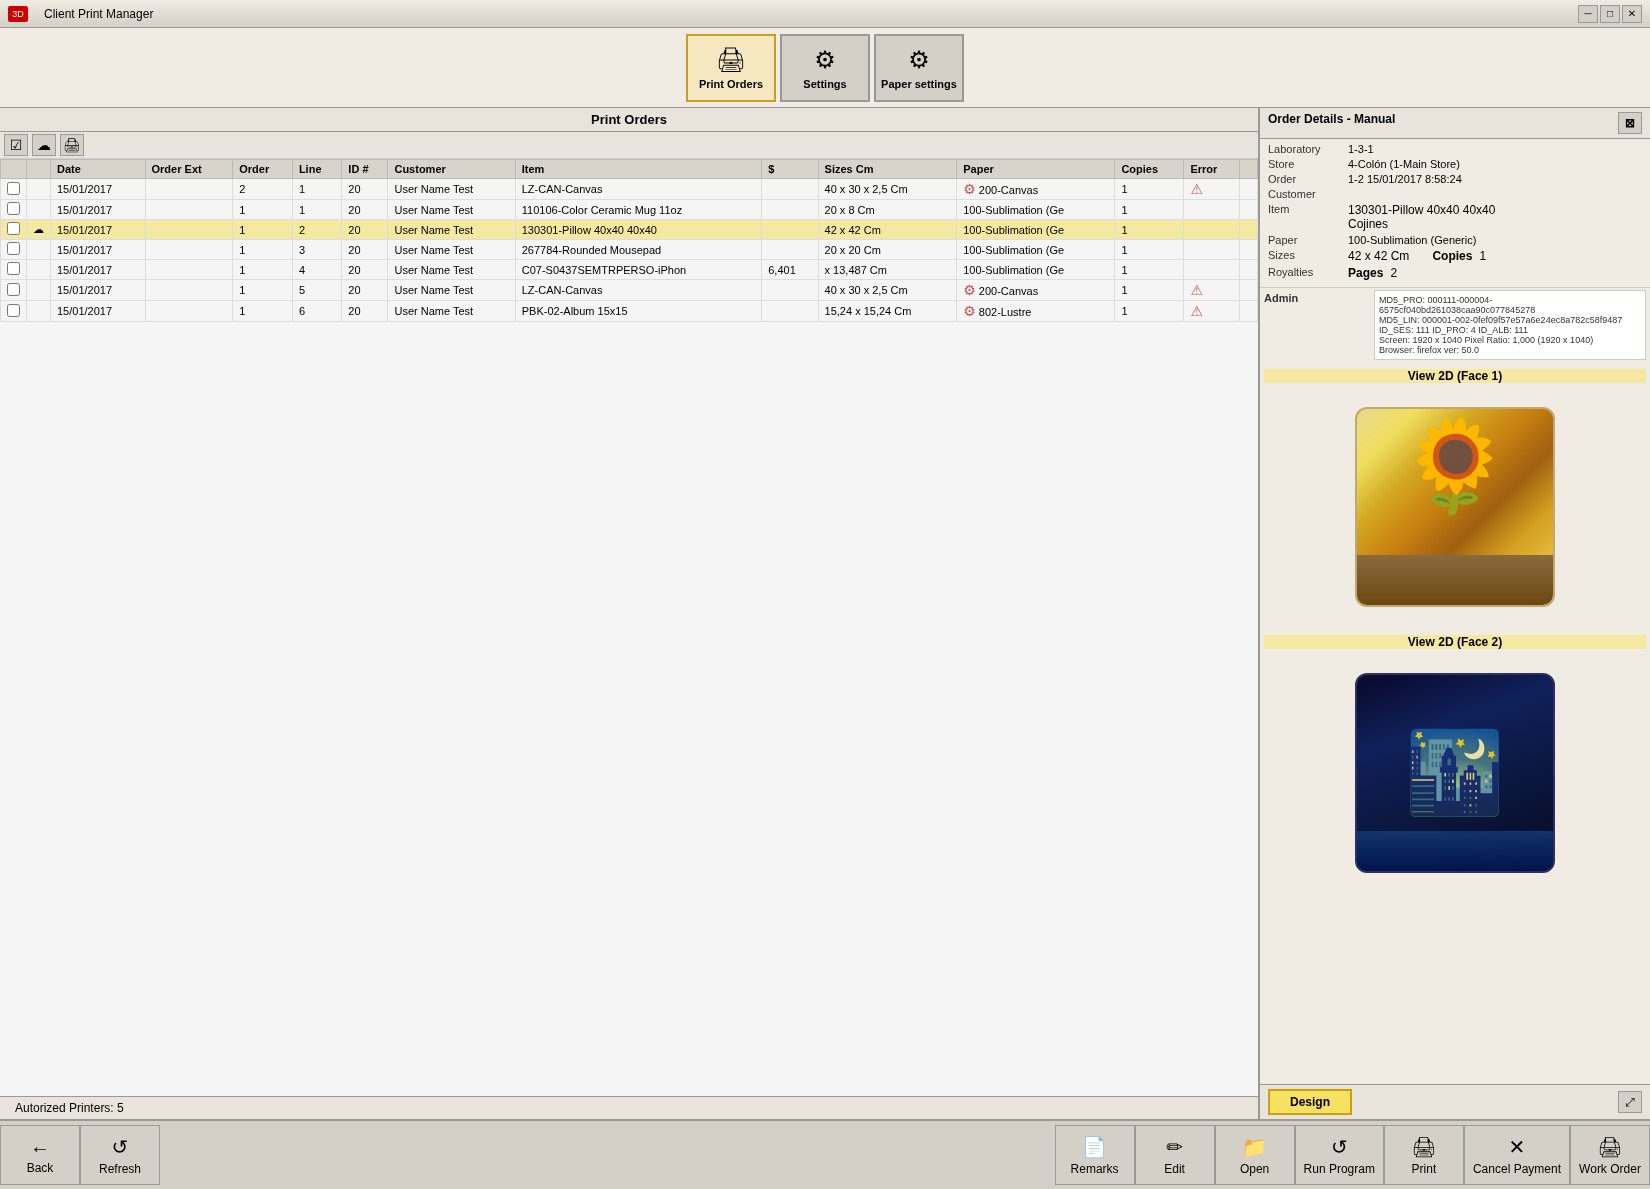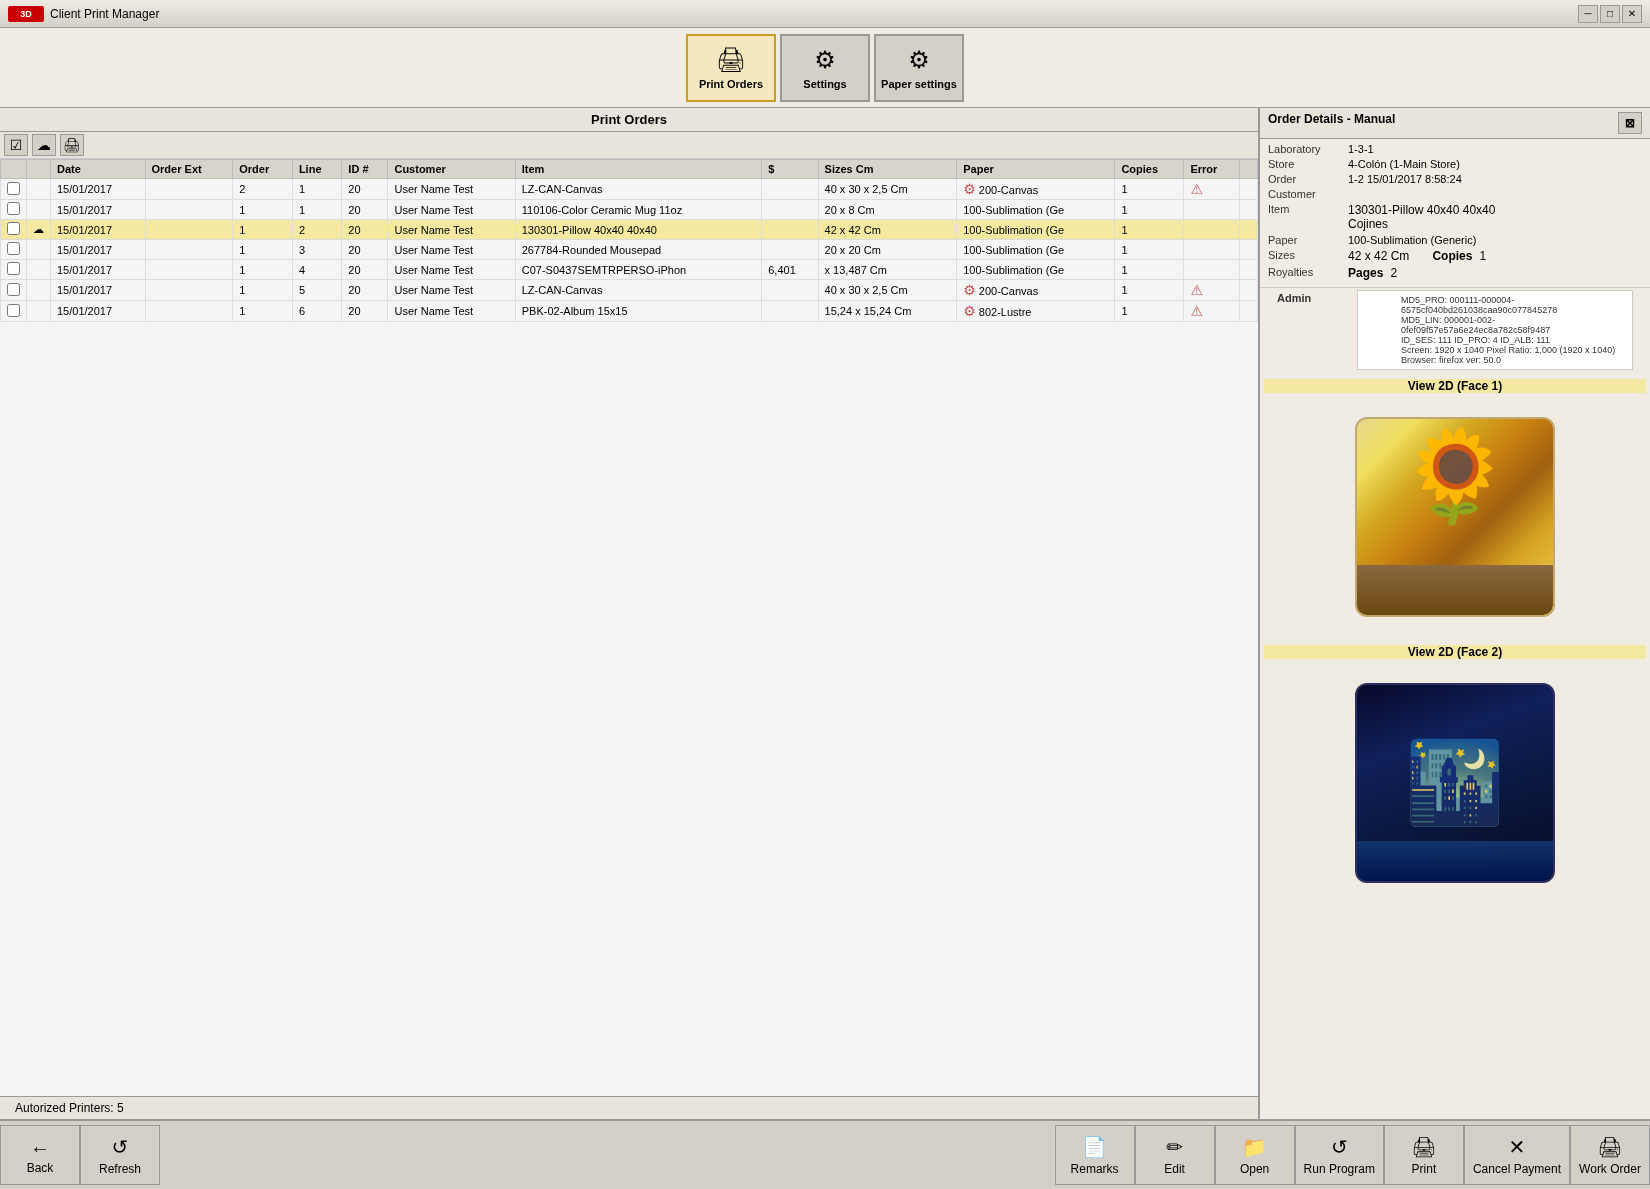--- a/index.html
+++ b/index.html
@@ -8,21 +8,21 @@
     
     .title-bar {
       background: linear-gradient(to bottom, #f0ece4, #d4d0c8);
       height: 28px;
       display: flex;
       align-items: center;
       padding: 0 8px;
       border-bottom: 1px solid #999;
       flex-shrink: 0;
     }
-    .title-bar-icon { width: 36px; height: 16px; background: #c00; border-radius: 2px; margin-right: 6px; display: flex; align-items: center; justify-content: center; color: white; font-size: 9px; font-weight: bold; }
+    .title-bar-icon { width: 20px; height: 16px; background: #c00; border-radius: 2px; margin-right: 16px; display: flex; align-items: center; justify-content: center; color: white; font-size: 9px; font-weight: normal; }
     .title-bar-text { font-size: 12px; color: #000; flex: 1; }
     .title-bar-controls { display: flex; gap: 2px; }
     .title-bar-btn { width: 20px; height: 18px; background: #d4d0c8; border: 1px solid #999; display: flex; align-items: center; justify-content: center; cursor: pointer; font-size: 10px; }
 
     
     .toolbar {
       background: #f0ece4;
       height: 80px;
       display: flex;
       align-items: center;
@@ -496,24 +496,24 @@
       </div>
       <div class="detail-row">
         <span class="detail-label">Royalties</span>
         <span class="detail-value">
           <span style="font-weight:bold;">Pages</span>
           <span style="margin-left:4px;">2</span>
         </span>
       </div>
     </div>
 
-    <div class="detail-row" style="padding: 2px 17px; align-items: flex-start;">
+    <div class="detail-row" style="padding: 2px 4px; align-items: flex-start; gap: 30px;">
       <span class="detail-label" style="font-weight:bold;font-size:11px;min-width:80px;padding-top:2px;">Admin</span>
       <div class="admin-box" style="flex:1;margin:0;">
-        <pre style="font-size:9px;white-space:pre-wrap;font-family:Arial,sans-serif;margin-left:39px;">MD5_PRO: 000111-000004-6575cf040bd261038caa90c077845278
+        <pre style="font-size:9px;white-space:pre-wrap;font-family:Arial,sans-serif;">MD5_PRO: 000111-000004-6575cf040bd261038caa90c077845278
 MD5_LIN: 000001-002-0fef09f57e57a6e24ec8a782c58f9487
 ID_SES: 111 ID_PRO: 4 ID_ALB: 111
 Screen: 1920 x 1040 Pixel Ratio: 1,000 (1920 x 1040)
 Browser: firefox ver: 50.0</pre>
       </div>
     </div>
 
     <div class="image-section">
       <div class="view-label">View 2D (Face 1)</div>
       <div class="image-placeholder">
@@ -527,20 +527,24 @@
       <div class="view-label">View 2D (Face 2)</div>
       <div class="image-placeholder">
 
         <div style="width:200px;height:200px;background:linear-gradient(160deg,#08082a 0%,#10205a 30%,#0a1840 60%,#080820 100%);border-radius:12px;position:relative;overflow:hidden;border:2px solid #303060;display:flex;align-items:center;justify-content:center;">
           <span style="font-size:80px;position:absolute;top:50%;left:50%;transform:translate(-50%,-50%);opacity:0.9;">🌃</span>
           <div style="position:absolute;bottom:0;left:0;right:0;height:40px;background:linear-gradient(to bottom,rgba(20,60,120,0.8),rgba(0,20,80,0.9));border-radius:0 0 10px 10px;"></div>
         </div>
       </div>
     </div>
 
+    <div class="design-btn-area">
+      <button class="design-btn">Design</button>
+      <div class="expand-btn">⤢</div>
+    </div>
   </div>
 </div>
 
 <div class="bottom-toolbar">
   <div class="left-btns">
     <div class="bottom-btn">
       <span class="bottom-btn-icon">←</span>
       <span>Back</span>
     </div>
     <div class="bottom-btn">

